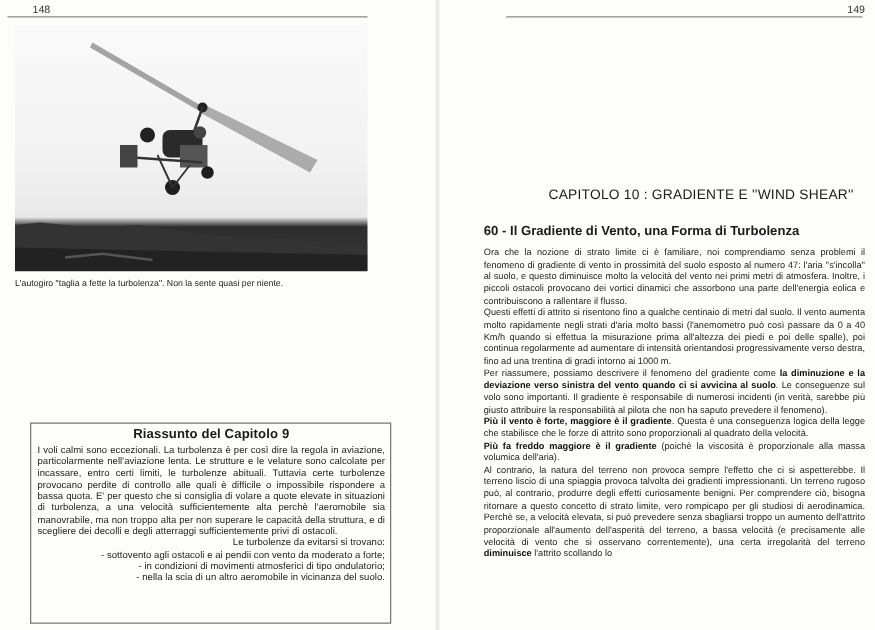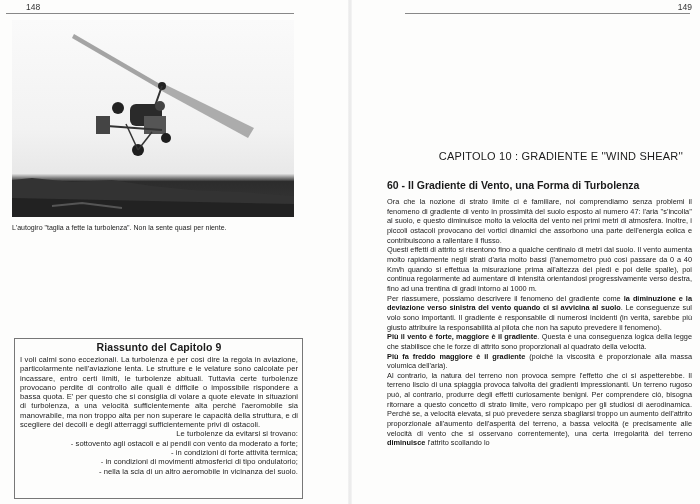--- a/index.html
+++ b/index.html
@@ -26,21 +26,21 @@
   }
   .photo svg { position: absolute; left: 0; top: 0; }
 
   .caption {
     position: absolute; left: 12px; top: 224px; font-size: 7px; color: #222;
     white-space: nowrap;
   }
 
   
   .summary-box {
-    position: absolute; left: 14px; top: 338px; width: 289px; height: 161px;
+    position: absolute; left: 24px; top: 338px; width: 289px; height: 161px;
     border: 1px solid #777; padding: 2px 4px 0 5px;
   }
   .summary-title {
     text-align: center; font-weight: bold; font-size: 10.5px; line-height: 13px;
     margin-bottom: 1px; letter-spacing: 0.1px;
   }
   .summary-body p {
     font-weight: normal; font-size: 7.6px; line-height: 9.3px; text-align: justify;
     letter-spacing: 0.05px;
   }
@@ -108,21 +108,20 @@
   </div>
 
   <div class="caption">L'autogiro "taglia a fette la turbolenza". Non la sente quasi per niente.</div>
 
   <div class="summary-box">
     <div class="summary-title">Riassunto del Capitolo 9</div>
     <div class="summary-body">
       <p>I voli calmi sono eccezionali. La turbolenza è per così dire la regola in aviazione, particolarmente nell'aviazione lenta. Le strutture e le velature sono calcolate per incassare, entro certi limiti, le turbolenze abituali. Tuttavia certe turbolenze provocano perdite di controllo alle quali è difficile o impossibile rispondere a bassa quota. E' per questo che si consiglia di volare a quote elevate in situazioni di turbolenza, a una velocità sufficientemente alta perchè l'aeromobile sia manovrabile, ma non troppo alta per non superare le capacità della struttura, e di scegliere dei decolli e degli atterraggi sufficientemente privi di ostacoli.</p>
       <p class="list-item">Le turbolenze da evitarsi si trovano:</p>
       <p class="list-item">- sottovento agli ostacoli e ai pendii con vento da moderato a forte;</p>
-      <p class="list-item">- in condizioni di forte attività termica;</p>
       <p class="list-item">- in condizioni di movimenti atmosferici di tipo ondulatorio;</p>
       <p class="list-item">- nella la scia di un altro aeromobile in vicinanza del suolo.</p>
     </div>
   </div>
 </div>
 
 <div class="page page-right">
   <div class="page-num">149</div>
   <div class="rule"></div>
 

